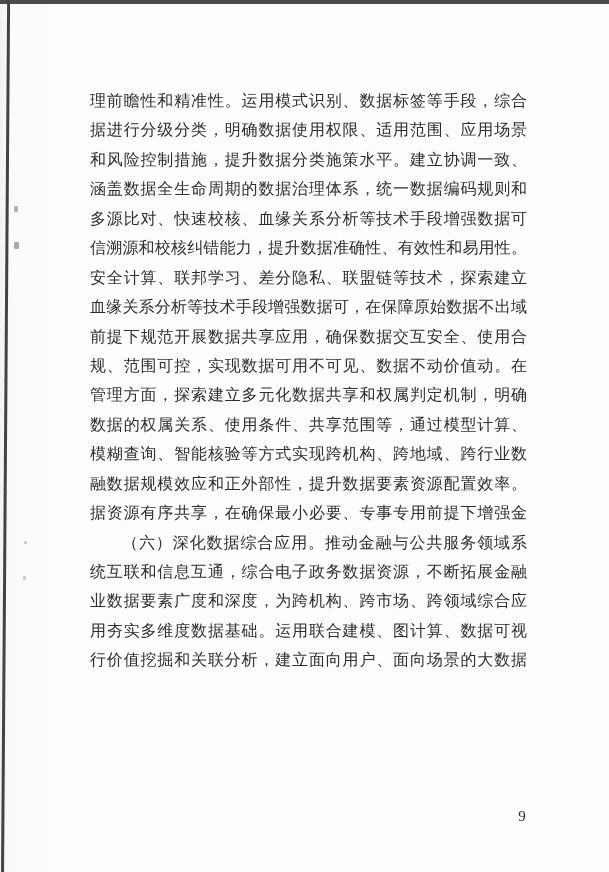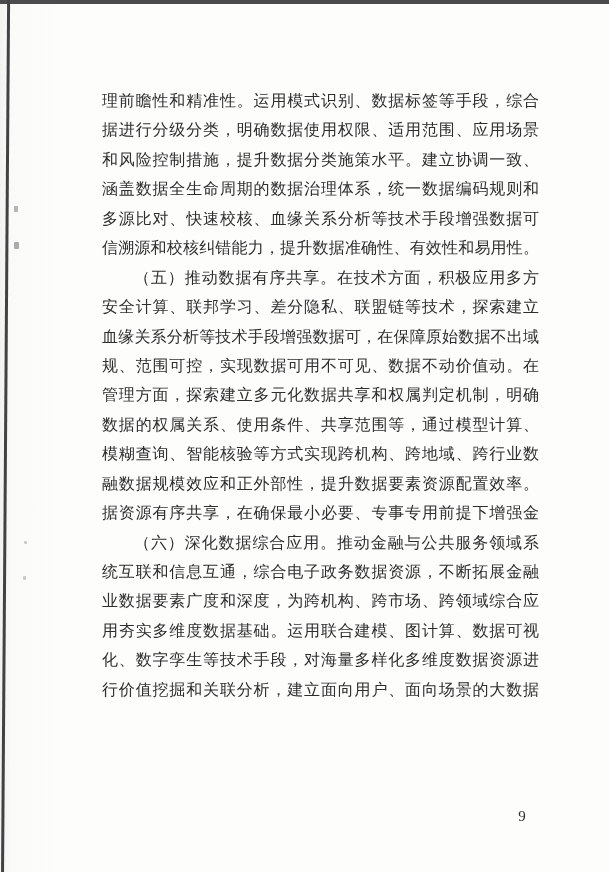--- a/index.html
+++ b/index.html
@@ -32,21 +32,20 @@
     width: 3px;
     background: #424244;
     transform: rotate(0.4deg);
     transform-origin: 50% 100%;
   }
   .text-block {
     position: absolute;
     left: 90px;
     top: 86px;
     width: 437px;
-    margin-left: 12px;
   }
   .line {
     height: 29.45px;
     line-height: 29.45px;
     font-size: 16px;
     color: #2e2e2e;
     text-align: justify;
     text-align-last: justify;
     overflow: hidden;
   }
@@ -84,31 +83,30 @@
   <div class="speck s3"></div>
   <div class="speck s4"></div>
 
   <div class="text-block">
     <div class="line">理前瞻性和精准性。运用模式识别、数据标签等手段，综合</div>
     <div class="line">据进行分级分类，明确数据使用权限、适用范围、应用场景</div>
     <div class="line">和风险控制措施，提升数据分类施策水平。建立协调一致、</div>
     <div class="line">涵盖数据全生命周期的数据治理体系，统一数据编码规则和</div>
     <div class="line">多源比对、快速校核、血缘关系分析等技术手段增强数据可</div>
     <div class="line">信溯源和校核纠错能力，提升数据准确性、有效性和易用性。</div>
-    <div class="line para-start">（五）推动数据有序共享。在技术方面，积极应用多方</div>
     <div class="line">安全计算、联邦学习、差分隐私、联盟链等技术，探索建立</div>
     <div class="line">血缘关系分析等技术手段增强数据可，在保障原始数据不出域</div>
+    <div class="line">前提下规范开展数据共享应用，确保数据交互安全、使用合</div>
     <div class="line">规、范围可控，实现数据可用不可见、数据不动价值动。在</div>
     <div class="line">管理方面，探索建立多元化数据共享和权属判定机制，明确</div>
     <div class="line">数据的权属关系、使用条件、共享范围等，通过模型计算、</div>
     <div class="line">模糊查询、智能核验等方式实现跨机构、跨地域、跨行业数</div>
     <div class="line">融数据规模效应和正外部性，提升数据要素资源配置效率。</div>
     <div class="line">据资源有序共享，在确保最小必要、专事专用前提下增强金</div>
     <div class="line para-start">（六）深化数据综合应用。推动金融与公共服务领域系</div>
     <div class="line">统互联和信息互通，综合电子政务数据资源，不断拓展金融</div>
     <div class="line">业数据要素广度和深度，为跨机构、跨市场、跨领域综合应</div>
     <div class="line">用夯实多维度数据基础。运用联合建模、图计算、数据可视</div>
-    <div class="line">化、数字孪生等技术手段，对海量多样化多维度数据资源进</div>
     <div class="line">行价值挖掘和关联分析，建立面向用户、面向场景的大数据</div>
   </div>
 
   <div class="page-number">9</div>
 </div>
 
 </body></html>

